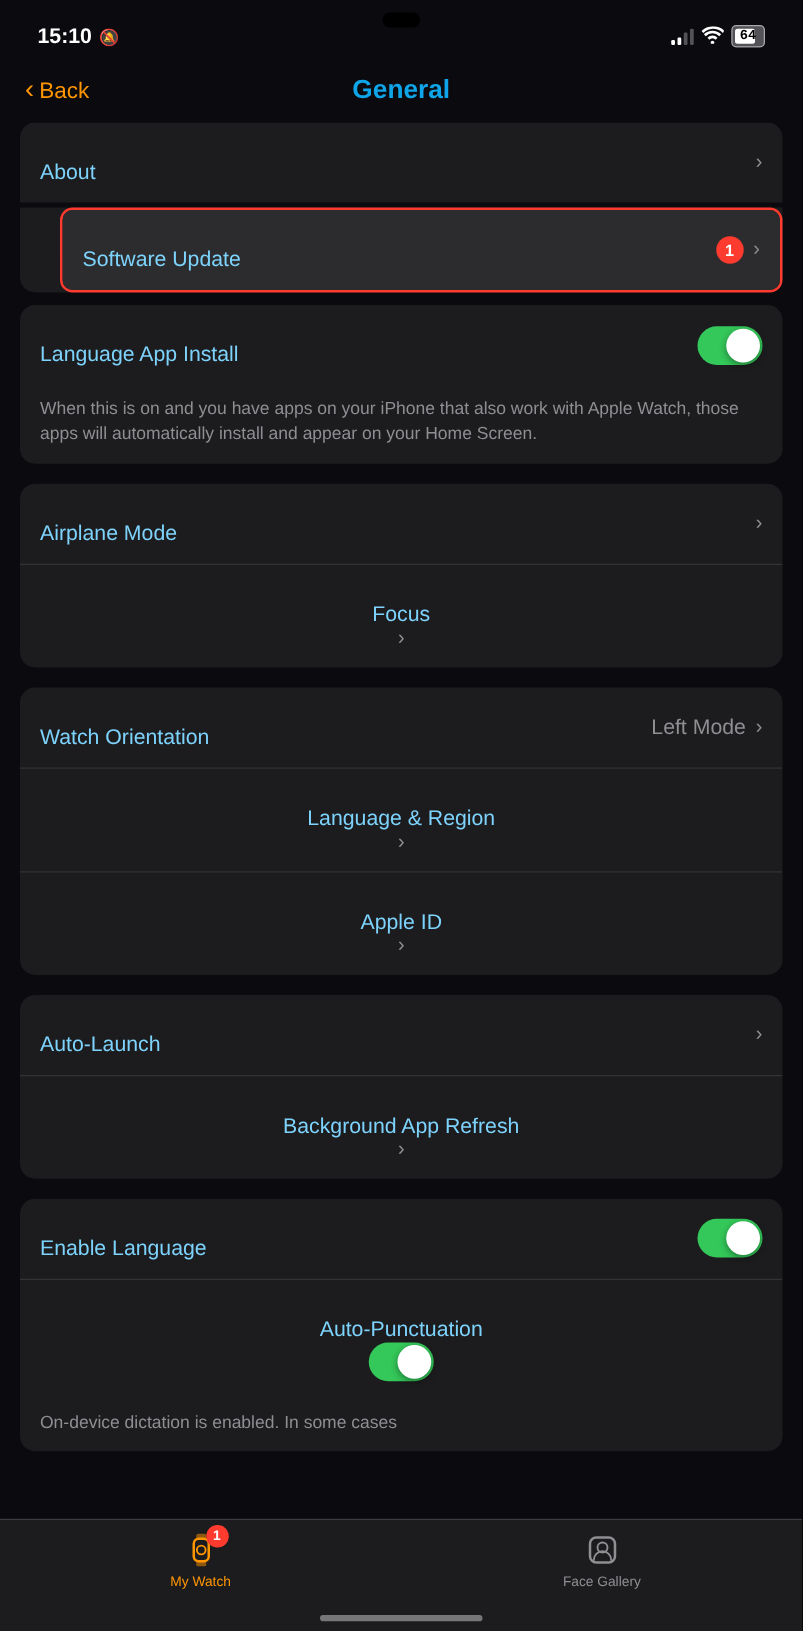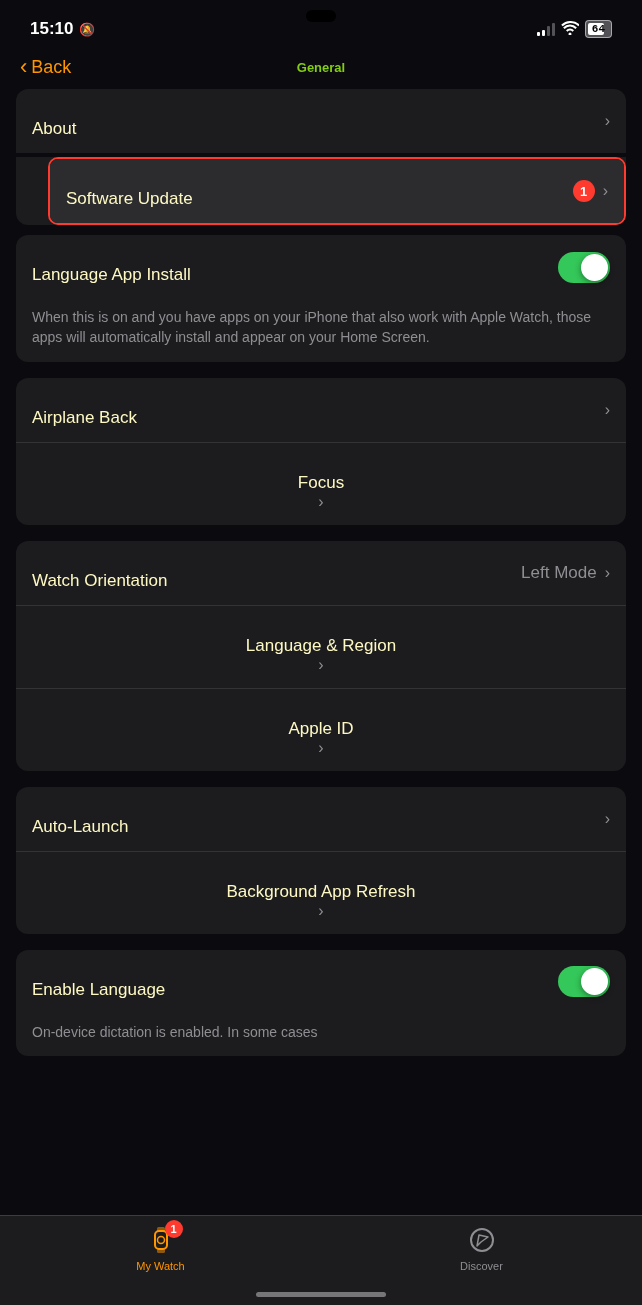--- a/index.html
+++ b/index.html
@@ -118,23 +118,23 @@
       font-weight: 400;
       cursor: pointer;
     }
     .back-chevron {
       font-size: 22px;
       font-weight: 300;
       line-height: 1;
       margin-top: -2px;
     }
     .page-title {
-      font-size: 13px;
+      font-size: 21px;
       font-weight: 600;
-      color: #84cc16;
+      color: #0ea5e9;
     }
 
     
     .content {
       padding: 0 16px;
       overflow-y: auto;
     }
 
     
     .settings-group {
@@ -151,21 +151,21 @@
       min-height: 50px;
       cursor: pointer;
       position: relative;
     }
     .settings-row + .settings-row {
       border-top: 0.5px solid rgba(255,255,255,0.1);
       flex-direction: column;
     }
     .settings-row-label {
       font-size: 17px;
-      color: #fef9c3;
+      color: #7dd3fc;
       font-weight: 400;
       margin-top: 16px;
     }
     .settings-row-right {
       display: flex;
       align-items: center;
       gap: 8px;
     }
     .settings-row-value {
       font-size: 17px;
@@ -370,21 +370,21 @@
           <div class="toggle-knob"></div>
         </div>
       </div>
       <div class="description-text">
         When this is on and you have apps on your iPhone that also work with Apple Watch, those apps will automatically install and appear on your Home Screen.
       </div>
     </div>
 
     <div class="settings-group">
       <div class="settings-row">
-        <span class="settings-row-label">Airplane Back</span>
+        <span class="settings-row-label">Airplane Mode</span>
         <div class="settings-row-right">
           <span class="chevron-icon">›</span>
         </div>
       </div>
       <div class="settings-row">
         <span class="settings-row-label">Focus</span>
         <div class="settings-row-right">
           <span class="chevron-icon">›</span>
         </div>
       </div>
@@ -423,20 +423,26 @@
         <span class="settings-row-label">Background App Refresh</span>
         <div class="settings-row-right">
           <span class="chevron-icon">›</span>
         </div>
       </div>
     </div>
 
     <div class="settings-group">
       <div class="settings-row">
         <span class="settings-row-label">Enable Language</span>
+        <div class="toggle on">
+          <div class="toggle-knob"></div>
+        </div>
+      </div>
+      <div class="settings-row">
+        <span class="settings-row-label">Auto-Punctuation</span>
         <div class="toggle on">
           <div class="toggle-knob"></div>
         </div>
       </div>
       <div class="description-text">
         On-device dictation is enabled. In some cases
       </div>
     </div>
 
   </div>
@@ -450,26 +456,27 @@
           <rect x="9" y="6" width="12" height="18" rx="4" stroke="#FF9500" stroke-width="2" fill="none"></rect>
           <rect x="11" y="2" width="8" height="5" rx="1.5" fill="#FF9500" opacity="0.5"></rect>
           <rect x="11" y="23" width="8" height="5" rx="1.5" fill="#FF9500" opacity="0.5"></rect>
           <circle cx="15" cy="15" r="3.5" stroke="#FF9500" stroke-width="1.5" fill="none"></circle>
         </svg>
         <div class="tab-badge">1</div>
       </div>
       <span class="tab-label active">My Watch</span>
     </div>
 
-
     <div class="tab-item">
       <div class="tab-icon-wrap">
         <svg width="30" height="30" viewBox="0 0 30 30" fill="none">
-          <circle cx="15" cy="15" r="11" stroke="#8e8e93" stroke-width="2" fill="none"></circle>
-          <polygon points="12,10 21,12 14,17 10,21" stroke="#8e8e93" stroke-width="1.5" fill="none" stroke-linejoin="round"></polygon>
+          <rect x="5" y="5" width="20" height="20" rx="5" stroke="#8e8e93" stroke-width="2" fill="none"></rect>
+          <circle cx="15" cy="13" r="4" stroke="#8e8e93" stroke-width="1.5" fill="none"></circle>
+          <path d="M8 23c0-3.86 3.13-7 7-7s7 3.14 7 7" stroke="#8e8e93" stroke-width="1.5" fill="none" stroke-linecap="round"></path>
         </svg>
       </div>
-      <span class="tab-label inactive">Discover</span>
-    </div>
+      <span class="tab-label inactive">Face Gallery</span>
+    </div>
+
   </div>
 
   <div class="home-indicator"></div>
 </div>
 
 </body></html>

